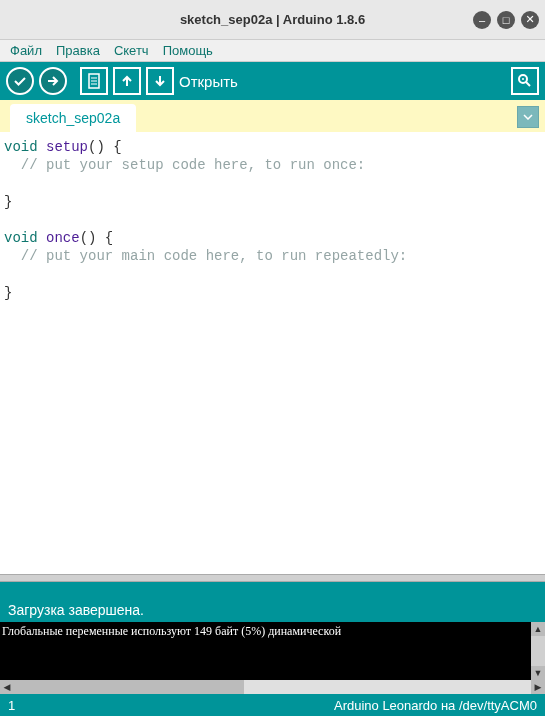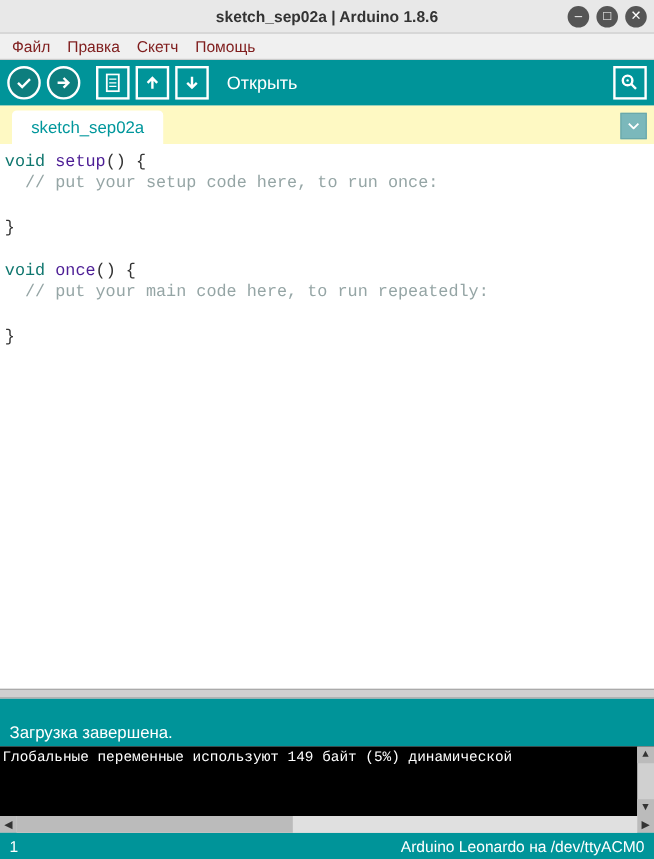--- a/index.html
+++ b/index.html
@@ -8,21 +8,21 @@
       width: 545px;
       height: 716px;
       display: flex;
       flex-direction: column;
       background: #e0e0e0;
       font-size: 13px;
       overflow: hidden;
     }
     .titlebar {
       background: #e8e8e8;
-      height: 28px;
+      height: 40px;
       display: flex;
       align-items: center;
       justify-content: center;
       position: relative;
       border-bottom: 1px solid #ccc;
     }
     .titlebar-title {
       font-weight: bold;
       font-size: 13px;
       color: #333;
@@ -50,21 +50,21 @@
       height: 22px;
       display: flex;
       align-items: center;
       padding: 0 4px;
       gap: 2px;
       border-bottom: 1px solid #ccc;
     }
     .menu-item {
       padding: 2px 6px;
       font-size: 13px;
-      color: #7f1d1d;
+      color: #0f766e;
       cursor: pointer;
     }
     .toolbar {
       background: #009499;
       height: 38px;
       display: flex;
       align-items: center;
       padding: 0 6px;
       position: relative;
     }
@@ -89,21 +89,20 @@
       display: flex;
       align-items: center;
       justify-content: center;
       cursor: pointer;
       color: #fff;
       background: transparent;
     }
     .toolbar-label {
       color: #fff;
       font-size: 15px;
-      margin-left: 10px;
     }
     .toolbar-right {
       position: absolute;
       right: 6px;
       width: 28px;
       height: 28px;
       border: 2px solid #fff;
       display: flex;
       align-items: center;
       justify-content: center;
@@ -169,21 +168,21 @@
       color: #fff;
       padding: 20px 8px;
       font-size: 14px;
       height: 24px;
       display: flex;
       align-items: flex-start;
     }
     .console {
       background: #000;
       color: #fff;
-      font-family: Liberation Mono, monospace;
+      font-family: Liberation Serif, serif;
       font-size: 12px;
       padding: 2px 20px 2px 2px;
       height: 58px;
       overflow: hidden;
       white-space: nowrap;
       position: relative;
     }
     .console-scroll-v {
       position: absolute;
       right: 0;

